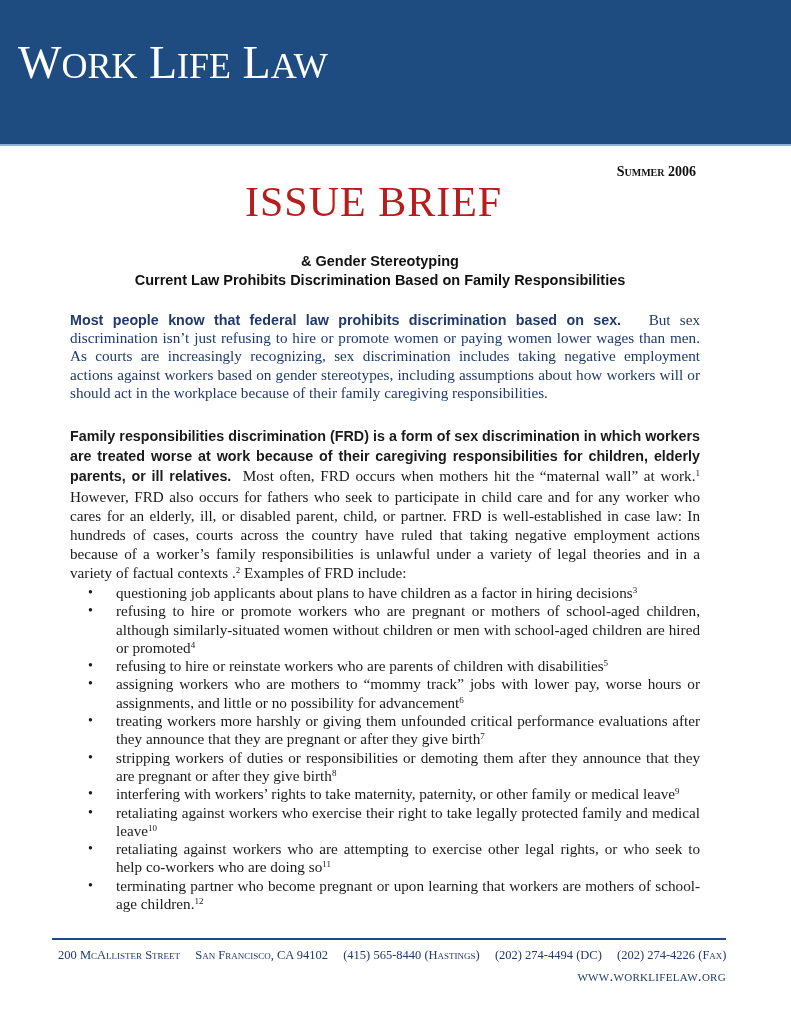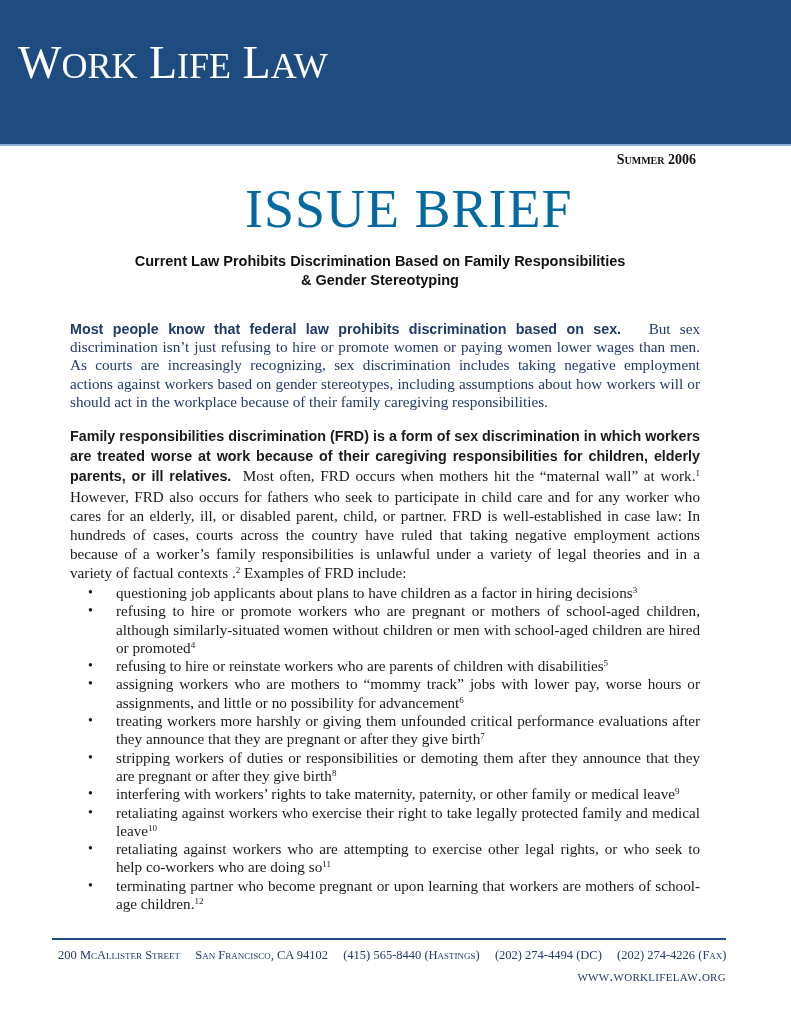--- a/index.html
+++ b/index.html
@@ -21,37 +21,37 @@
       line-height: 1; white-space: nowrap;
     }
     .logo-main .big { font-size: 46px; }
     .logo-main .small { font-size: 36px; }
     .logo-sub {
       position: absolute; left: 58px; top: 92px;
       font-family: "Liberation Sans", sans-serif; font-weight: bold;
       color: #ffffff; font-size: 17px; white-space: nowrap;
     }
     .season {
-      position: absolute; right: 95px; top: 152px;
+      position: absolute; right: 95px; top: 164px;
       font-family: "Liberation Serif", serif; font-weight: bold;
       font-size: 14px; font-variant: small-caps; color: #111;
     }
     .issue-brief {
       position: absolute; left: 245px; top: 178px;
       font-family: "Liberation Serif", serif;
-      font-size: 54px; color: #0369a1; letter-spacing: 1px; white-space: nowrap;
+      font-size: 42px; color: #b91c1c; letter-spacing: 1px; white-space: nowrap;
     }
     .doc-title {
       position: absolute; left: 70px; width: 620px; top: 252px;
       text-align: center;
       font-family: "Liberation Sans", sans-serif; font-weight: bold;
       font-size: 14.5px; line-height: 19px; color: #111;
     }
     .intro {
-      position: absolute; left: 70px; width: 630px; top: 320px;
+      position: absolute; left: 70px; width: 630px; top: 311px;
       font-size: 15.2px; line-height: 18.2px; color: #1f3a6b;
       text-align: justify;
     }
     .intro .lead {
       font-family: "Liberation Sans", sans-serif; font-weight: bold;
       font-size: 14.3px; color: #1f3a6b;
     }
     .frd {
       position: absolute; left: 70px; width: 630px; top: 426px;
       font-size: 15.2px; line-height: 19.2px; color: #1a1a1a;
@@ -97,22 +97,22 @@
     <span class="big">W</span><span class="small">ORK</span>
     <span class="big">L</span><span class="small">IFE</span>
     <span class="big">L</span><span class="small">AW</span>
   </div>
 </div>
 
 <div class="season">Summer 2006</div>
 <div class="issue-brief">ISSUE BRIEF</div>
 
 <div class="doc-title">
+  <div>&amp; Gender Stereotyping</div>
   <div>Current Law Prohibits Discrimination Based on Family Responsibilities</div>
-  <div>&amp; Gender Stereotyping</div>
 </div>
 
 <p class="intro" style="margin:0;">
   <span class="lead">Most people know that federal law prohibits discrimination based on sex.</span>&nbsp;&nbsp;
   <span>But sex discrimination isn’t just refusing to hire or promote women or paying women lower wages than men.  As courts are increasingly recognizing, sex discrimination includes taking negative employment actions against workers based on gender stereotypes, including assumptions about how workers will or should act in the workplace because of their family caregiving responsibilities.</span>
 </p>
 
 <p class="frd" style="margin:0;">
   <span class="lead">Family responsibilities discrimination (FRD) is a form of sex discrimination in which workers are treated worse at work because of their caregiving responsibilities for children, elderly parents, or ill relatives.</span>&nbsp;
   <span>Most often, FRD occurs when mothers hit the “maternal wall” at work.</span><sup>1</sup>

